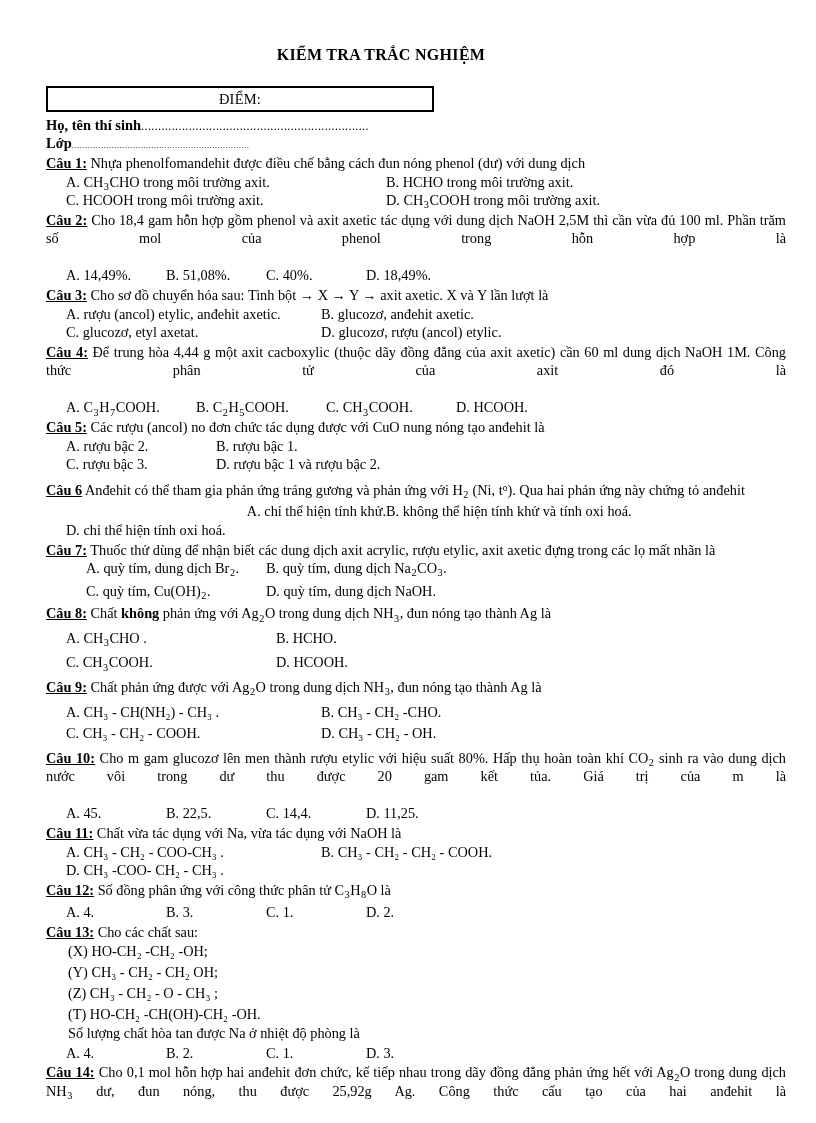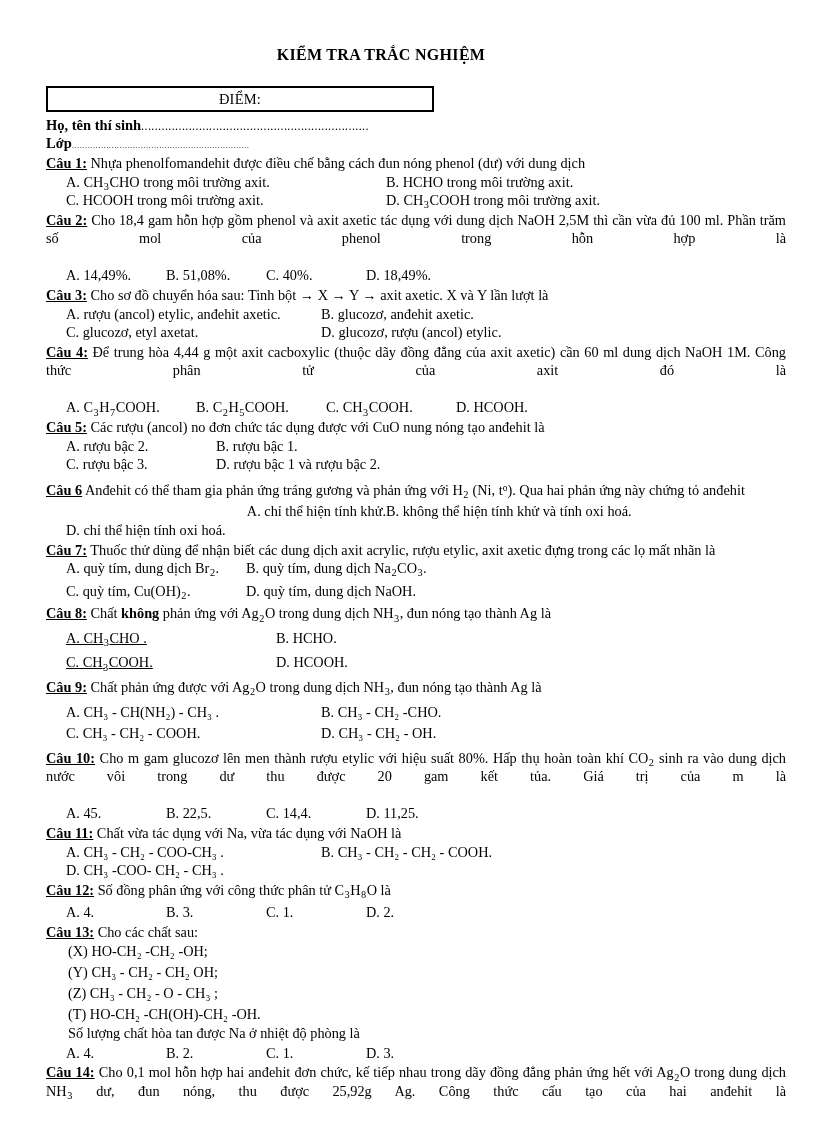--- a/index.html
+++ b/index.html
@@ -99,22 +99,22 @@
     font-size: 66%;
     vertical-align: 0.45em;
     line-height: 0;
   }
   .b { font-weight: bold; }
   .listitem {
     padding-left: 22px;
     line-height: 1.45;
   }
   .w1 { width: 320px; }
-  .w2 { width: 210px; text-decoration: underline; }
-  .w3 { width: 180px; }
+  .w2 { width: 210px; }
+  .w3 { width: 180px; margin-left: 20px; }
   .w4 { width: 150px; }
   .w5 { width: 130px; }
   .w6 { width: 100px; }
   .w7 { width: 255px; }
 </style>
 </head>
 <body>
 
 <div class="page">
 

